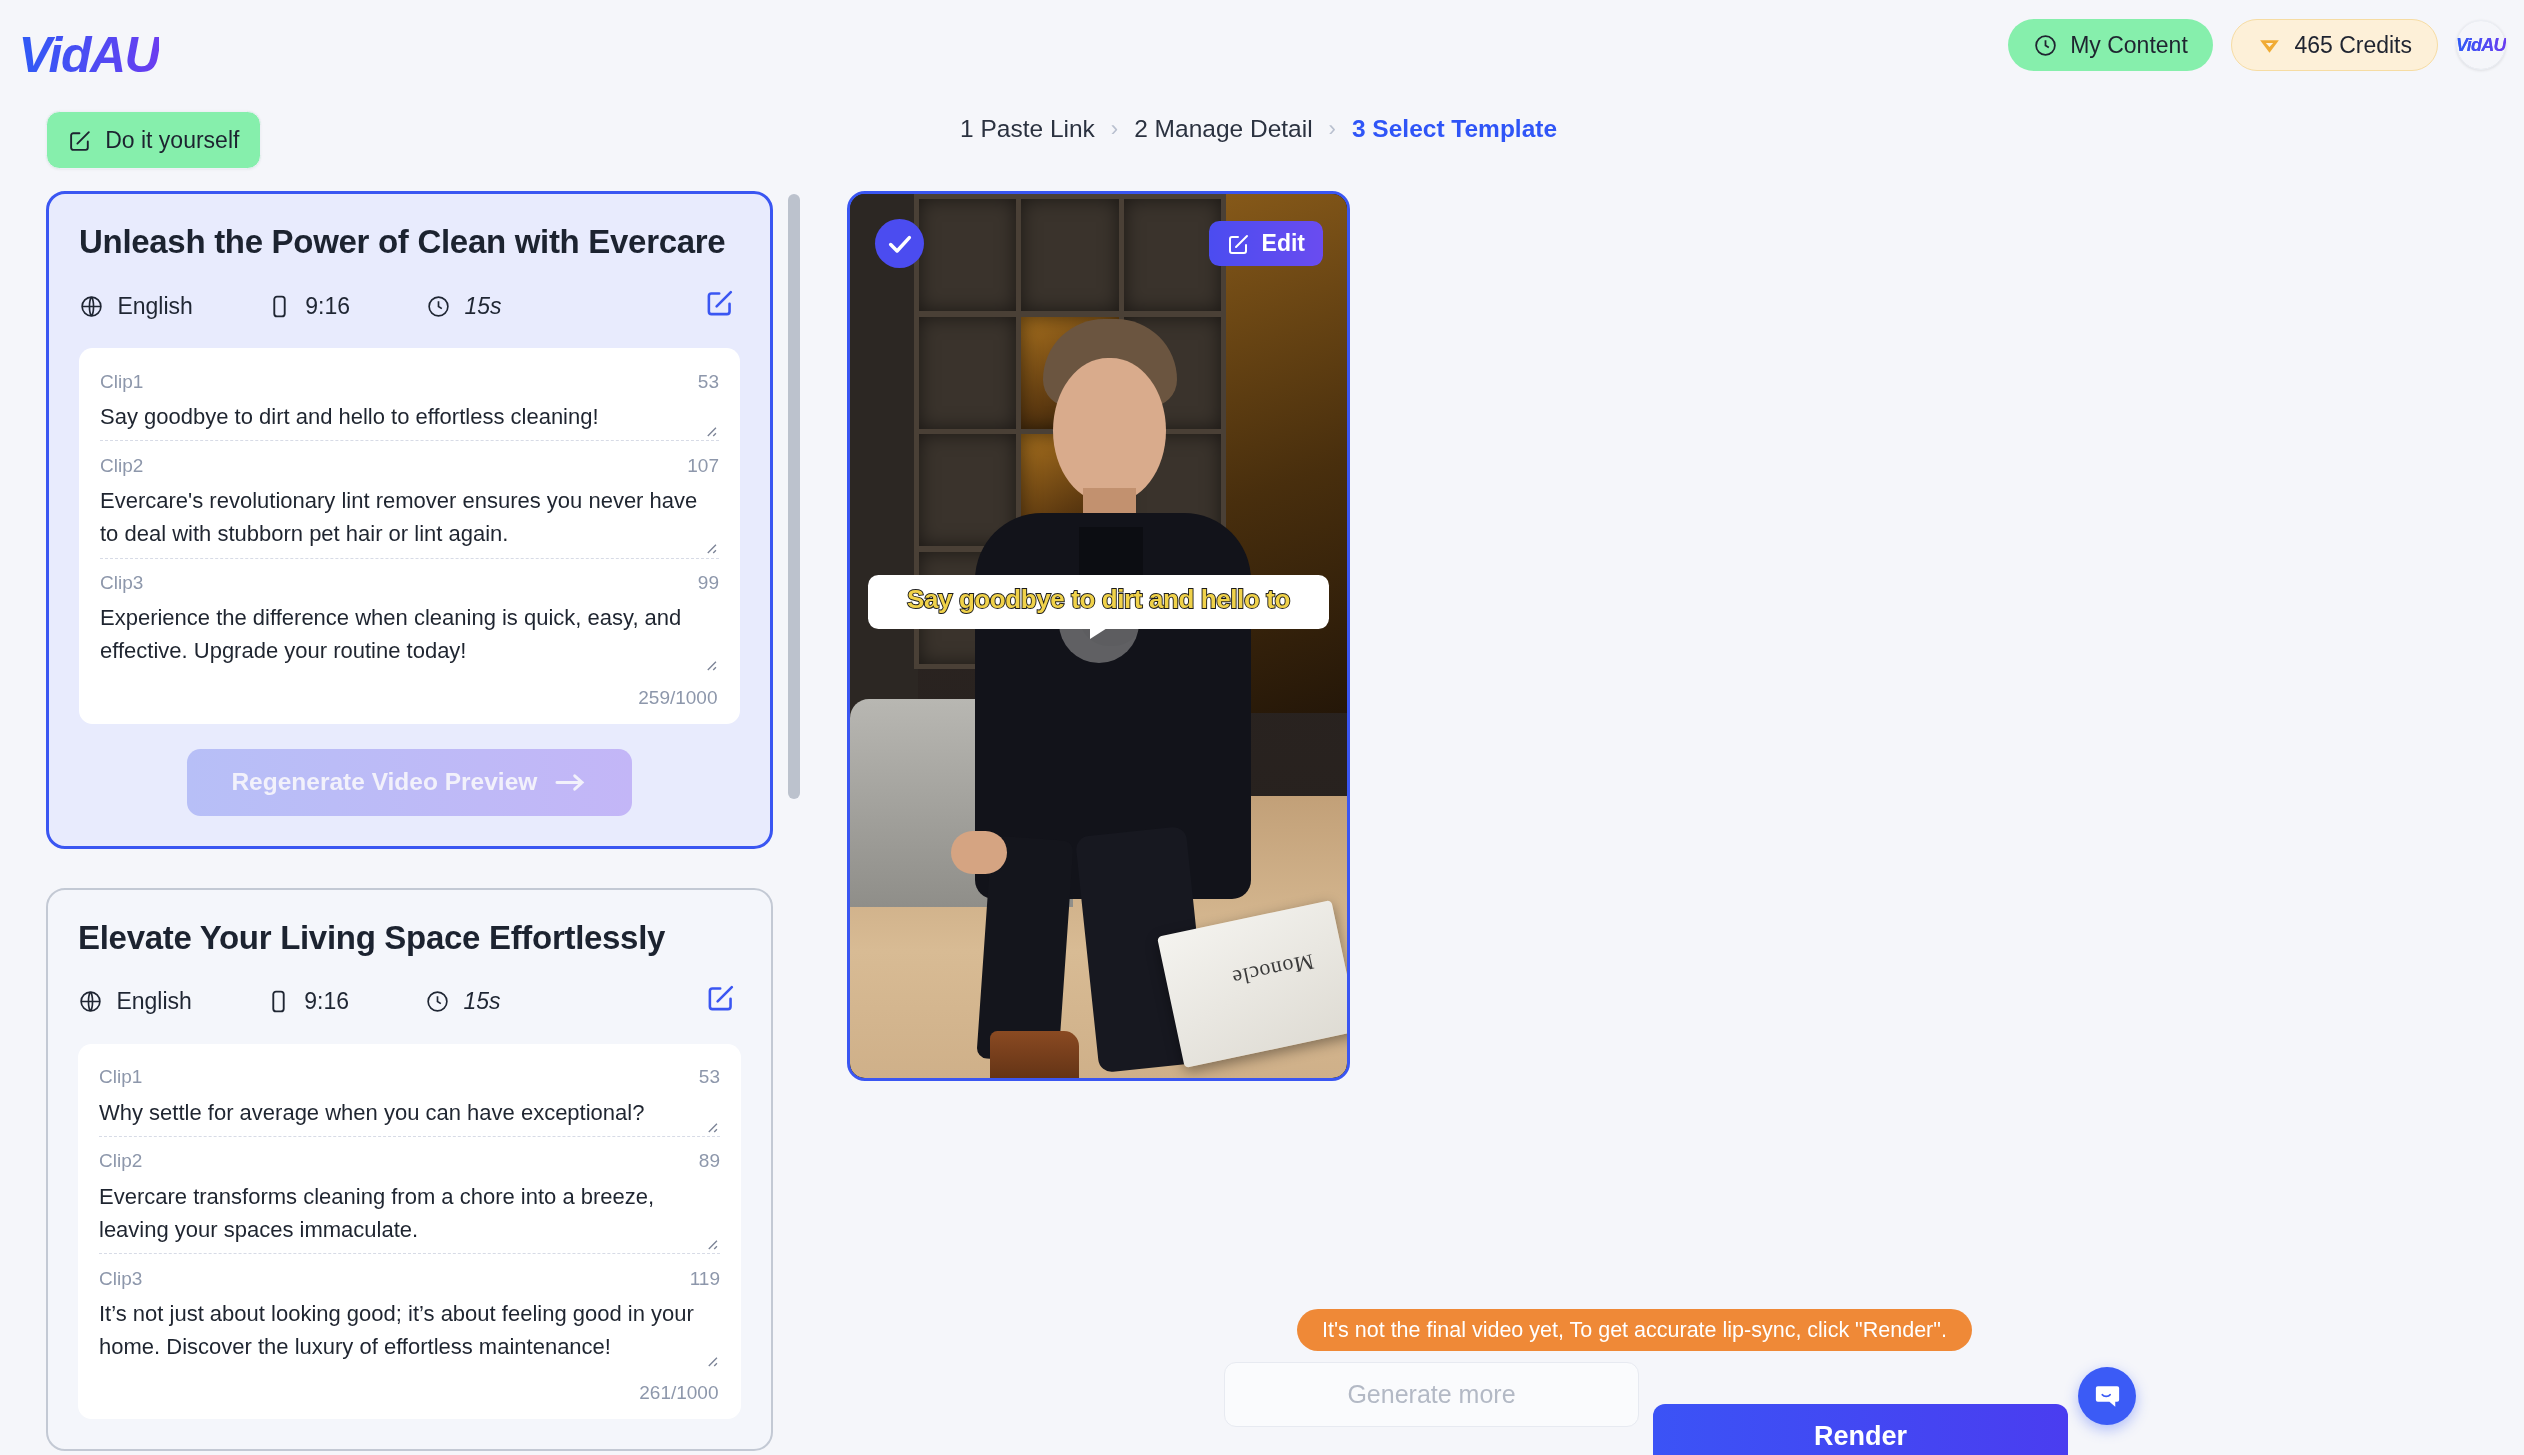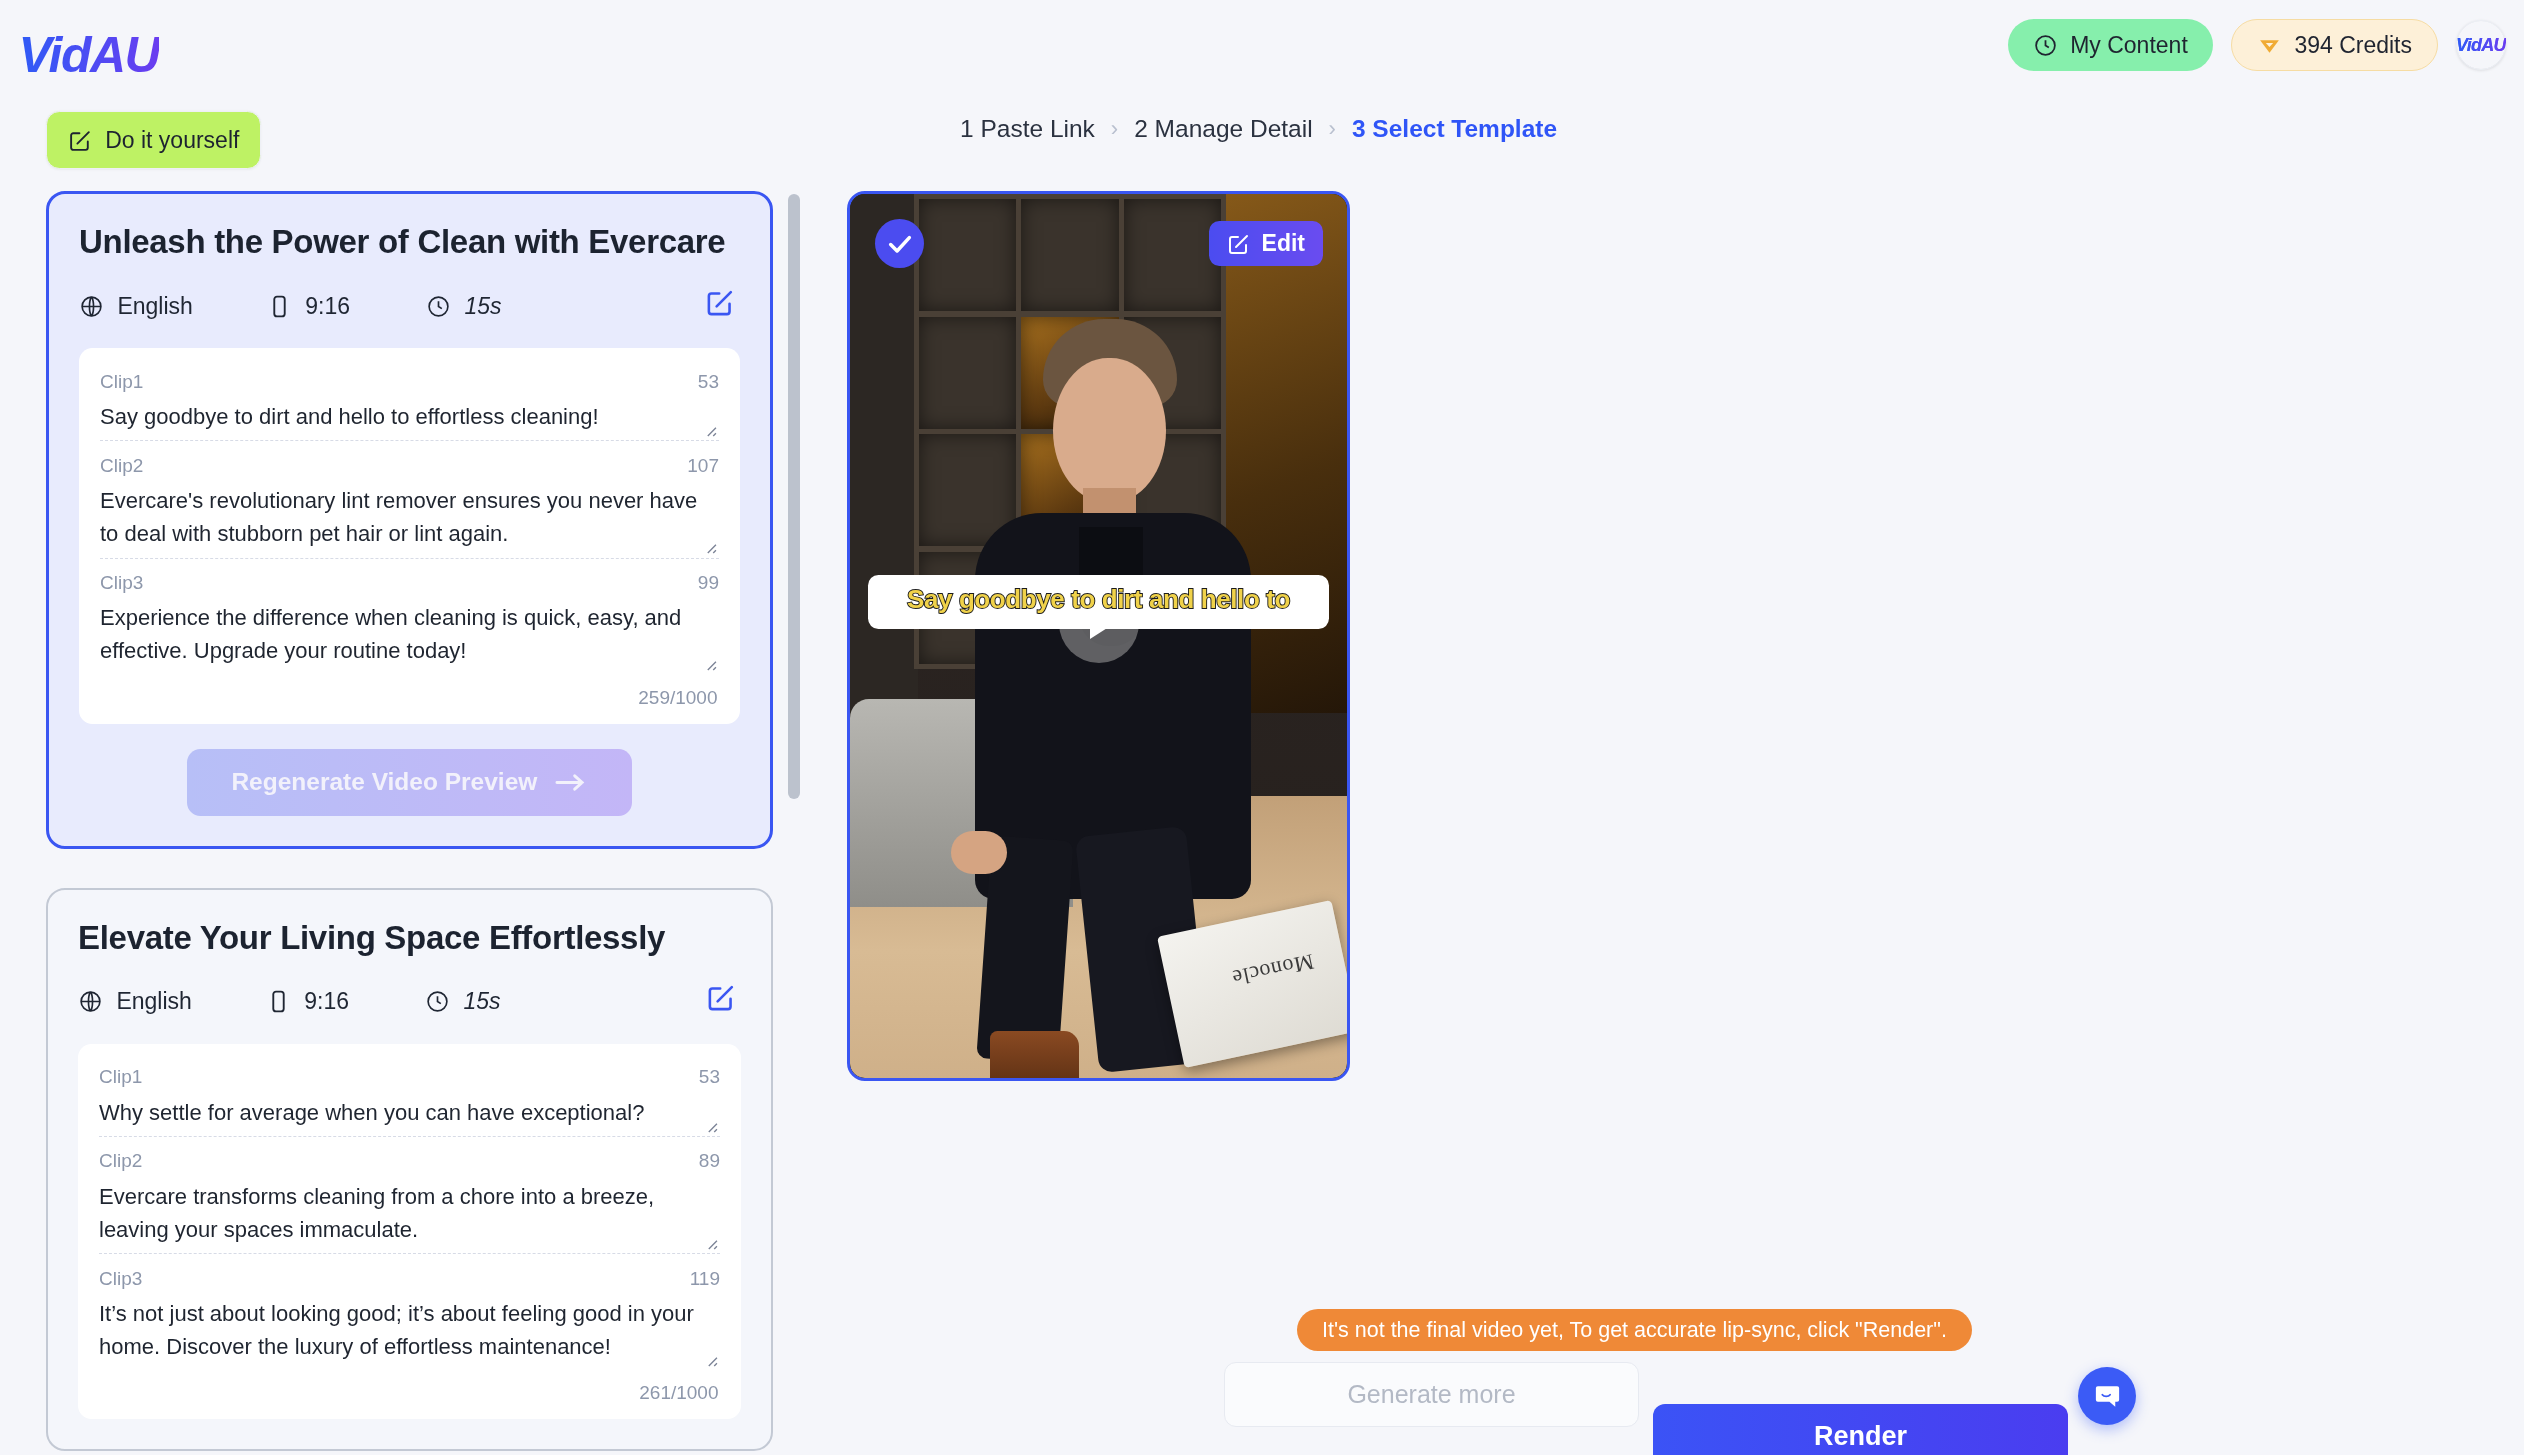--- a/index.html
+++ b/index.html
@@ -36,21 +36,21 @@
     background-image: linear-gradient(90deg,#2f5bf6,#6a3df0);
     -webkit-background-clip: text; background-clip: text; color: transparent;
     border: 0.7px solid #eceff5;
   }
   .avatar-badge span { background: linear-gradient(90deg,#2f5bf6,#6a3df0); -webkit-background-clip:text; background-clip:text; color:transparent; }
 
   
   .diy-btn {
     position: absolute; left: 46px; top: 111px;
     width: 215px; height: 58px; border-radius: 13.4px;
-    background: #bef264; border: 0.7px solid #eef0f5;
+    background: #86efac; border: 0.7px solid #eef0f5;
     box-shadow: 0 0.7px 2.2px rgba(20,30,60,.05);
     display: flex; align-items: center; justify-content: center; gap: 12.6px;
     font-size: 23px; color: #1d2330;
   }
 
   
   .steps {
     position: absolute; left: 960px; top: 115px;
     display: flex; align-items: center; gap: 16px;
     font-size: 24.5px; color: #2b3240;
@@ -224,21 +224,21 @@
         </span>
         <span>My Content</span>
       </div>
       <div class="pill pill-credits">
         <span class="icon">
           <svg width="25" height="25" viewBox="0 0 24 24">
             <path d="M3 7h18l-9 12z" fill="#f0ab34"></path>
             <path d="M8.5 9.5h7l-3.5 4z" fill="#fff" opacity=".85"></path>
           </svg>
         </span>
-        <span>394 Credits</span>
+        <span>465 Credits</span>
       </div>
       <div class="avatar-badge">
         <span>VidAU</span>
       </div>
     </div>
   </div>
 
   <div class="diy-btn">
     <span class="icon">
       <svg width="25" height="25" viewBox="0 0 24 24" fill="none" stroke="#1d2330" stroke-width="1.8" stroke-linecap="round">

